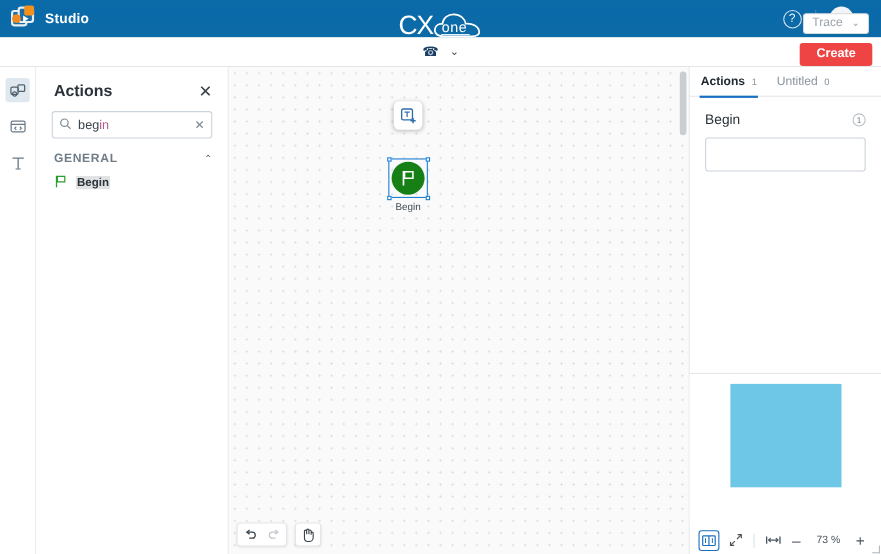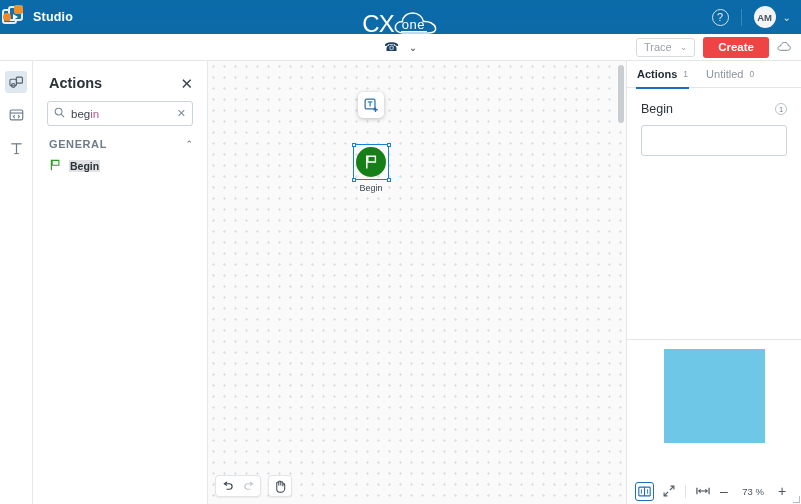--- a/index.html
+++ b/index.html
@@ -9,21 +9,21 @@
     background: #ffffff;
     overflow: hidden;
   }
 
   
   .topbar {
     position: absolute; left: 0; top: 0; width: 801px; height: 34px;
     background: linear-gradient(180deg, #0b6aa8 0%, #0a6aa9 40%, #0d6ba6 100%);
     display: flex; align-items: center;
   }
-  .app-logo-wrap { display:flex; align-items:center; padding-left: 2px; gap: 9px; }
+  .app-logo-wrap { display:flex; align-items:center; padding-left: 10px; gap: 9px; }
   .app-icon { position: relative; width: 22px; height: 22px; }
   .app-icon .sq-back {
     position:absolute; left:0; top:3px; width:15px; height:15px;
     border:2px solid #e9eef2; border-radius:3px; background:#1a6ea8;
   }
   .app-icon .sq-front {
     position:absolute; left:6px; top:0px; width:15px; height:15px;
     border:2px solid #e9eef2; border-radius:3px; background:#1a6ea8;
   }
   .app-icon .dot-orange {
@@ -65,21 +65,21 @@
   .subbar {
     position:absolute; left:0; top:34px; width:801px; height:27px;
     background:#ffffff; border-bottom:1px solid #e3e6e8;
     display:flex; align-items:center;
   }
   .doc-title-wrap { position:absolute; left:0; width:801px; display:flex; align-items:center; justify-content:center; gap:7px; }
   .phone-ico { color:#1a3f63; font-size:12px; transform:scaleX(-1); }
   .doc-title { color:#333e48; font-size:13.5px; }
   .title-chev { color:#3e4a55; font-size:10px; margin-left:3px; }
 
-  .subbar-right { position:absolute; right:8px; display:flex; align-items:center; gap:8px; }
+  .subbar-right { position:absolute; right:8px; display:flex; align-items:center; gap:8px;flex-direction:column; }
   .trace-btn {
     height:19px; padding:0 7px; border:1px solid #d6dadd; border-radius:3px; background:#fff;
     color:#9aa3ab; font-size:11px; display:flex; align-items:center; gap:8px; cursor:pointer;
   }
   .trace-btn .cv { font-size:9px; }
   .create-btn {
     height:21px; padding:0 15px; background:#ef4444; border-radius:3px; color:#fff;
     font-size:11.5px; font-weight:bold; display:flex; align-items:center; cursor:pointer; border:none;
   }
   .cloud-btn { color:#7b8893; font-size:13px; cursor:pointer; padding-right:2px; }

